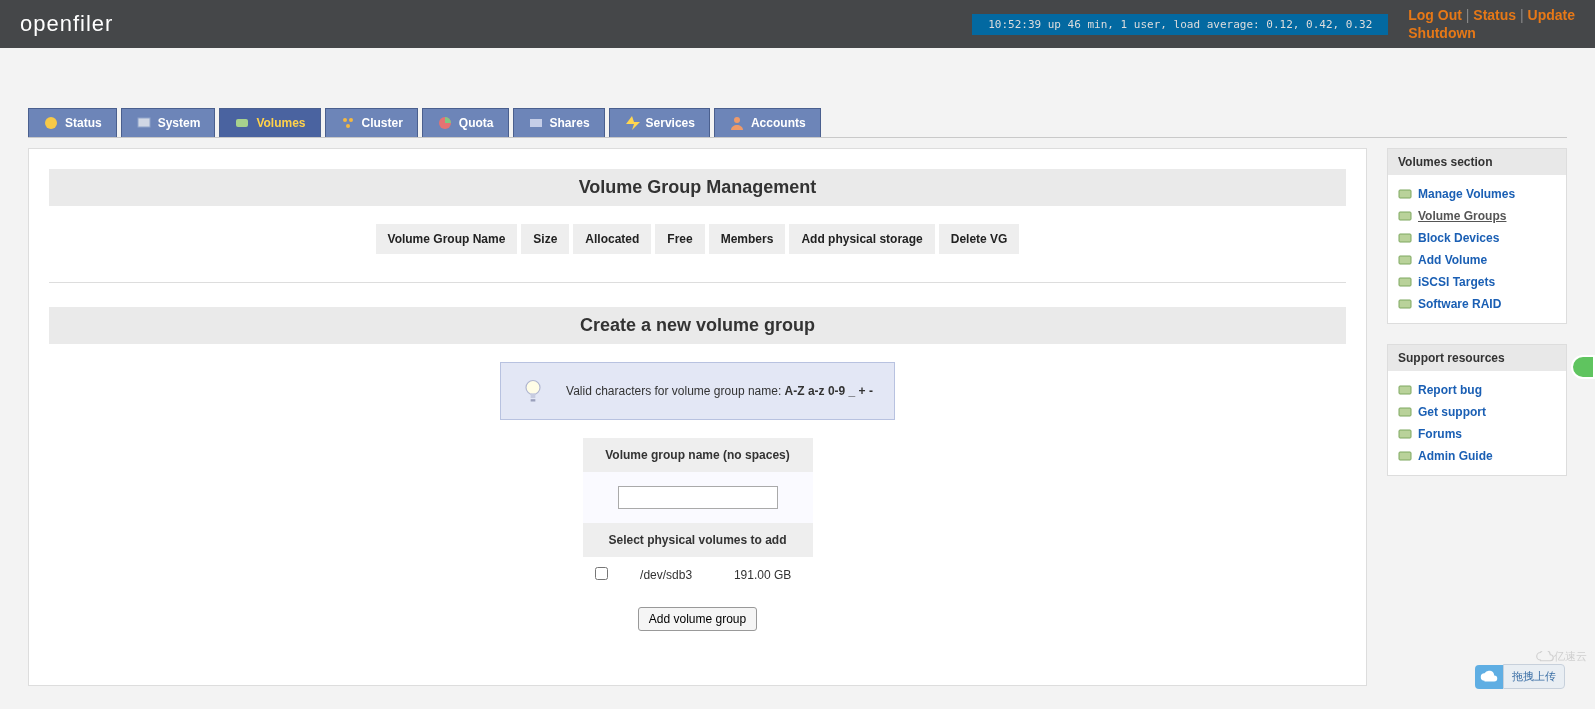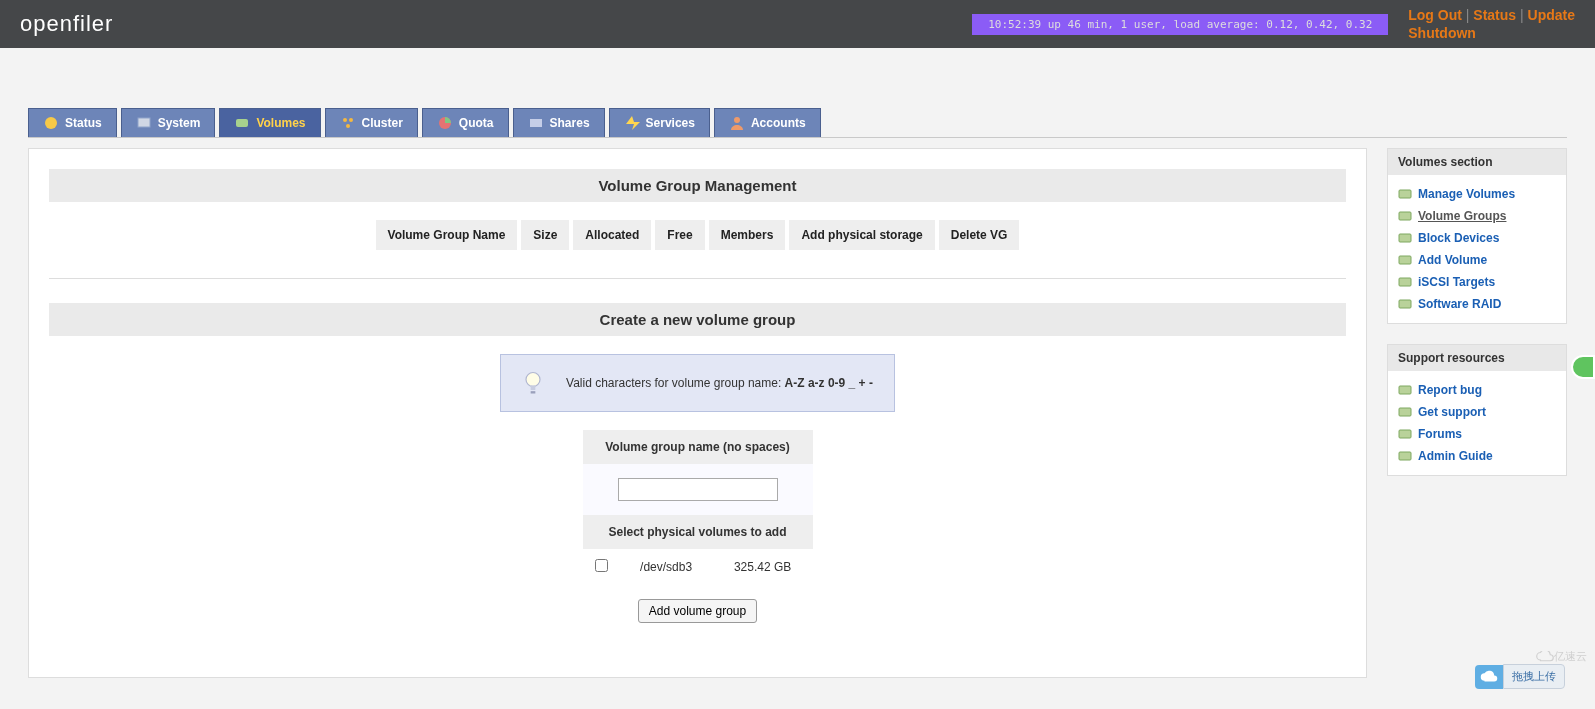--- a/index.html
+++ b/index.html
@@ -1,37 +1,37 @@
 <!DOCTYPE html>
 <html><head>
 <meta charset="utf-8">
 <style>
 * { margin: 0; padding: 0; box-sizing: border-box; }
 body { font-family: Verdana, Arial, sans-serif; font-size: 12px; background: #f3f3f3; color: #333; }
 
 .topbar { background: #454749; height: 48px; display: flex; align-items: center; padding: 0 20px; }
 .logo { color: #fff; font-size: 22px; font-weight: 300; letter-spacing: 1px; font-family: Arial, sans-serif; }
 .spacer { flex: 1; }
-.status-box { background: #8b5cf6; color: #ddd; padding: 4px 16px; font-size: 11px; font-family: monospace; }
+.status-box { background: #0369a1; color: #ddd; padding: 4px 16px; font-size: 11px; font-family: monospace; }
 .top-links { margin-left: 20px; font-size: 14px; line-height: 1.3; }
 .top-links a { color: #e67817; font-weight: bold; text-decoration: none; }
 .top-links .sep { color: #888; }
 
 .page { padding: 0 28px 40px 28px; }
 .tabs-wrap { margin-top: 60px; border-bottom: 1px solid #c9c9c9; }
 .tabs { display: flex; gap: 4px; }
 .tab { display: flex; align-items: center; gap: 6px; padding: 6px 14px; background: #6d85b8; color: #fff; font-weight: bold; font-size: 12px; border: 1px solid #4a5f8e; border-bottom: none; cursor: pointer; }
 .tab.active { background: #4a63a0; color: #ffd24a; }
 .tab .ico { width: 16px; height: 16px; display: inline-block; }
 
 .content-row { display: flex; gap: 20px; margin-top: 10px; }
 .main-card { flex: 1; background: #fff; border: 1px solid #ddd; padding: 20px 20px 40px 20px; }
 .side { width: 180px; display: flex; flex-direction: column; gap: 20px; }
 
-.section-title { background: #eaeaea; padding: 8px; text-align: center; font-weight: bold; font-size: 15px; color: #333; }
+.section-title { background: #eaeaea; padding: 8px; text-align: center; font-weight: bold; font-size: 18px; color: #333; }
 .tbl { margin: 14px auto; border-collapse: separate; border-spacing: 4px; }
 .tbl th { background: #eee; padding: 8px 12px; font-weight: bold; font-size: 12px; color: #222; }
 
 hr.sep { border: none; border-top: 1px solid #ddd; margin: 24px 0; }
 
 .info-box { width: 395px; margin: 18px auto; background: #e3e7f5; border: 1px solid #b8c2e0; padding: 14px 18px; display: flex; align-items: center; gap: 16px; font-size: 12px; color: #333; }
 .bulb { width: 28px; height: 28px; flex-shrink: 0; }
 .info-text { text-align: center; flex: 1; }
 
 .form-tbl { width: 230px; margin: 0 auto; border-collapse: collapse; }
@@ -173,21 +173,21 @@
               <td colspan="3">
           <input type="text" value="" style="">
         </td>
             </tr>
         <tr>
               <th colspan="3">Select physical volumes to add</th>
             </tr>
         <tr class="pvrow">
           <td class="plain" style="width:30px"><input type="checkbox" style=""></td>
           <td class="plain">/dev/sdb3</td>
-          <td class="plain">325.42 GB</td>
+          <td class="plain">191.00 GB</td>
         </tr>
         <tr>
               <td colspan="3" class="plain">
           <button class="btn">Add volume group</button>
         </td>
             </tr>
       </tbody>
         </table>
 
     </div>

